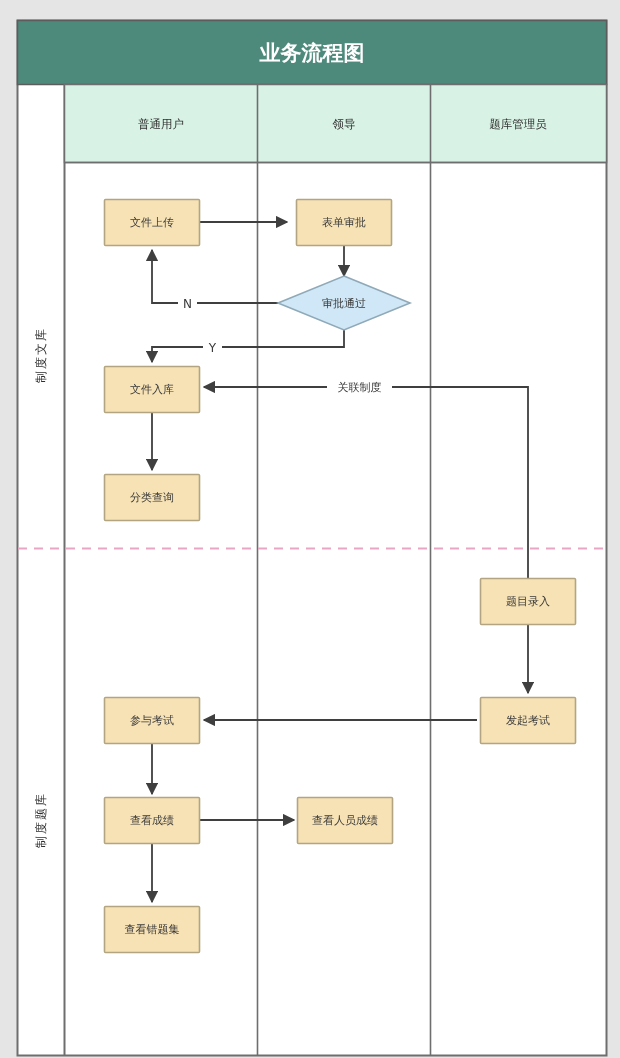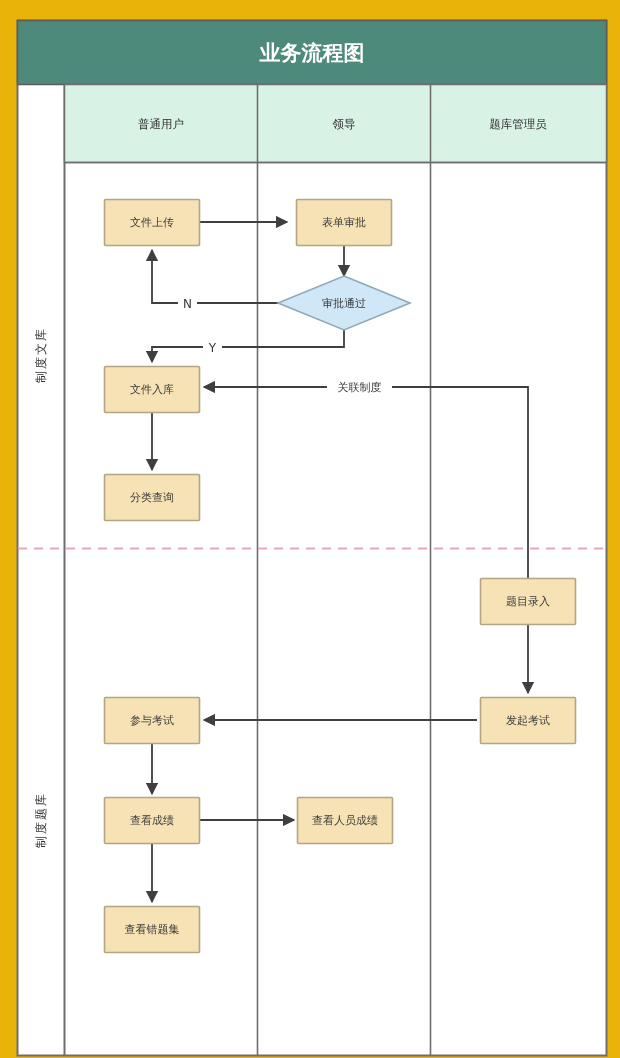--- a/index.html
+++ b/index.html
@@ -8,21 +8,21 @@
     padding: 0;
     background: #ffffff;
   }
   body {
     font-family: "DejaVu Sans", "Liberation Sans", sans-serif;
   }
   #canvas {
     position: relative;
     width: 620px;
     height: 1058px;
-    background: #eab308;
+    background: #e5e5e5;
     overflow: hidden;
   }
   #diagram-svg {
     position: absolute;
     left: 0;
     top: 0;
     width: 620px;
     height: 1058px;
   }
   .node-text {

